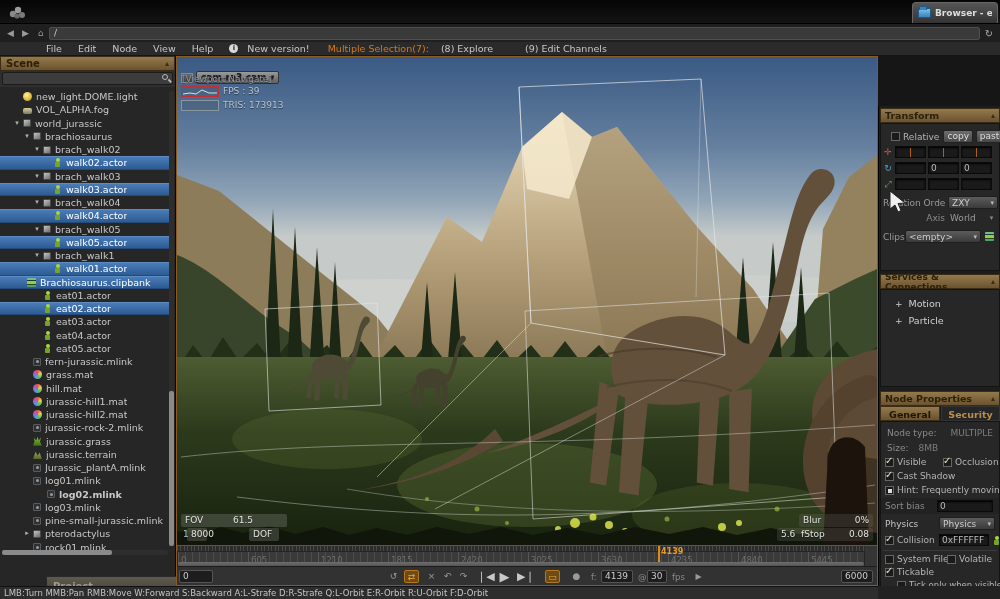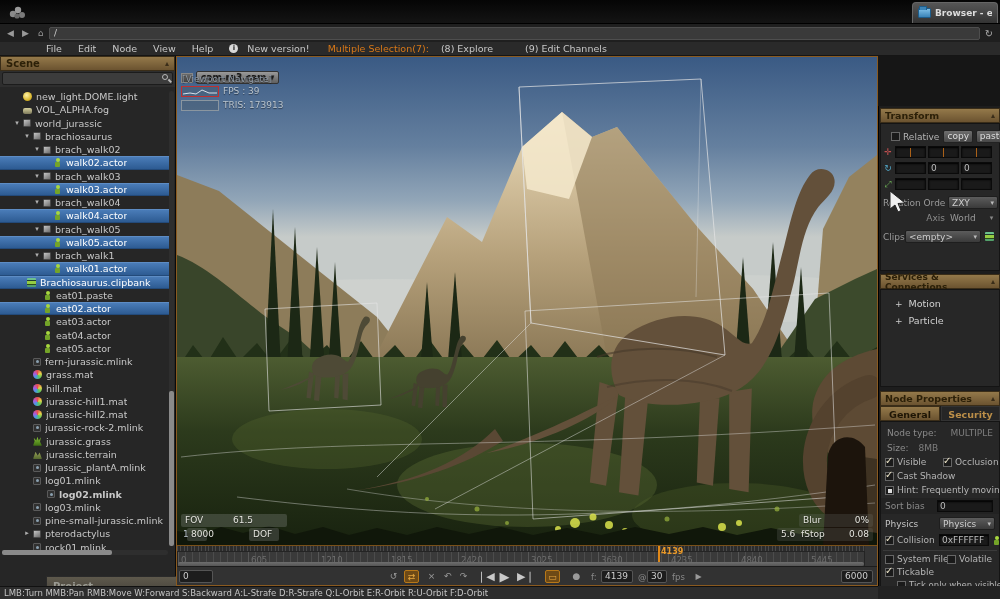--- a/index.html
+++ b/index.html
@@ -238,21 +238,21 @@
             <span class="tlbl">walk01.actor</span>
           </div>
           <div class="trow sel" style="padding-left: 16px;">
             <span class="exp"></span>
             <span class="ic ic-clipbank"></span>
             <span class="tlbl">Brachiosaurus.clipbank</span>
           </div>
           <div class="trow" style="padding-left: 32px;">
             <span class="exp"></span>
             <span class="ic ic-actor"></span>
-            <span class="tlbl">eat01.paste</span>
+            <span class="tlbl">eat01.actor</span>
           </div>
           <div class="trow sel" style="padding-left: 32px;">
             <span class="exp"></span>
             <span class="ic ic-actor"></span>
             <span class="tlbl">eat02.actor</span>
           </div>
           <div class="trow" style="padding-left: 32px;">
             <span class="exp"></span>
             <span class="ic ic-actor"></span>
             <span class="tlbl">eat03.actor</span>

